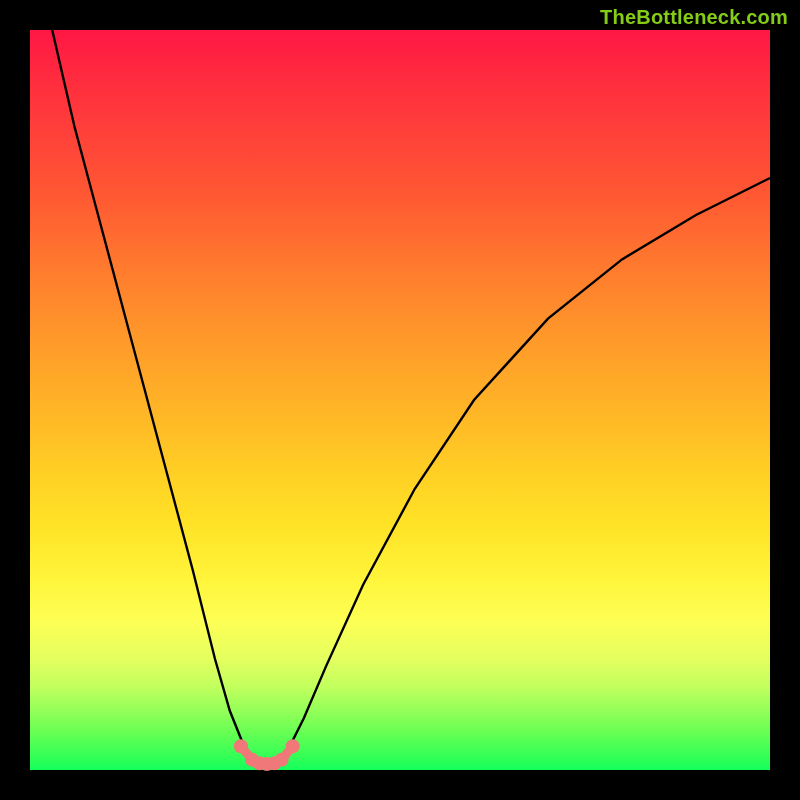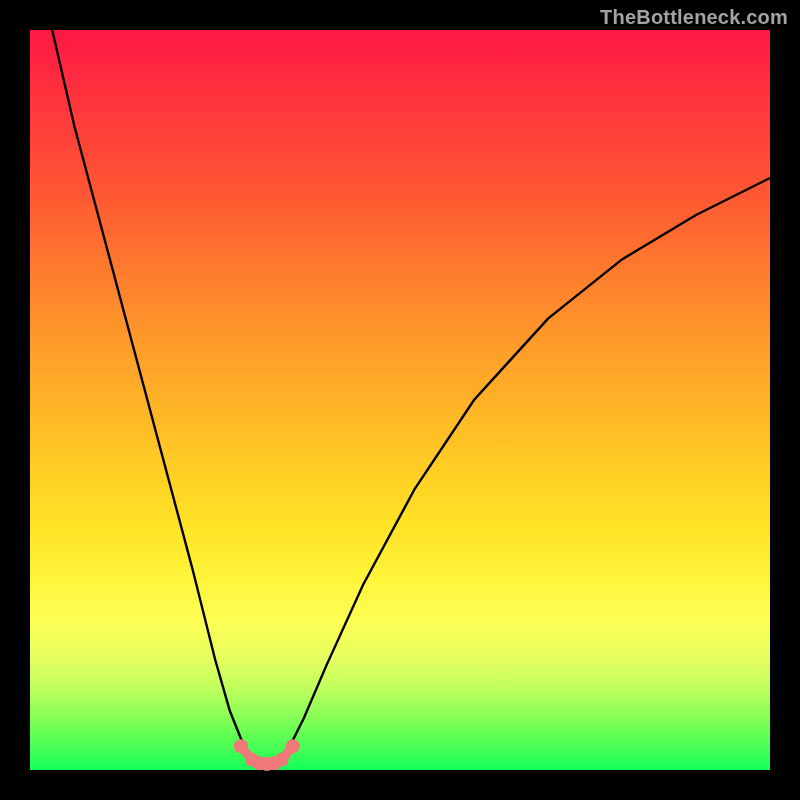--- a/index.html
+++ b/index.html
@@ -43,21 +43,21 @@
       #36ff56 98%,
       #14ff5c 100%
     );
   }
   .watermark {
     position: absolute;
     top: 6px;
     right: 12px;
     font-size: 20px;
     font-weight: 600;
-    color: #a3a3a3;
+    color: #84cc16;
     letter-spacing: 0.2px;
     user-select: none;
   }
   svg.curve {
     position: absolute;
     left: 0;
     top: 0;
     width: 740px;
     height: 740px;
     overflow: visible;

